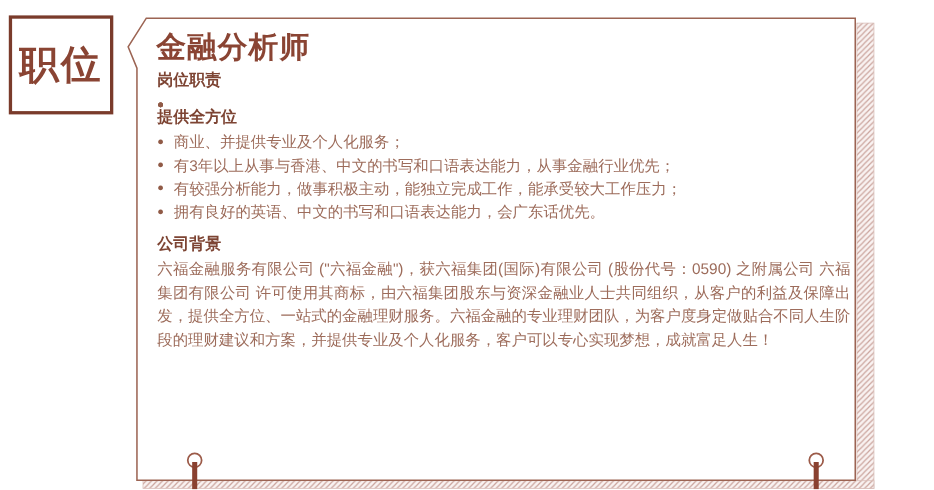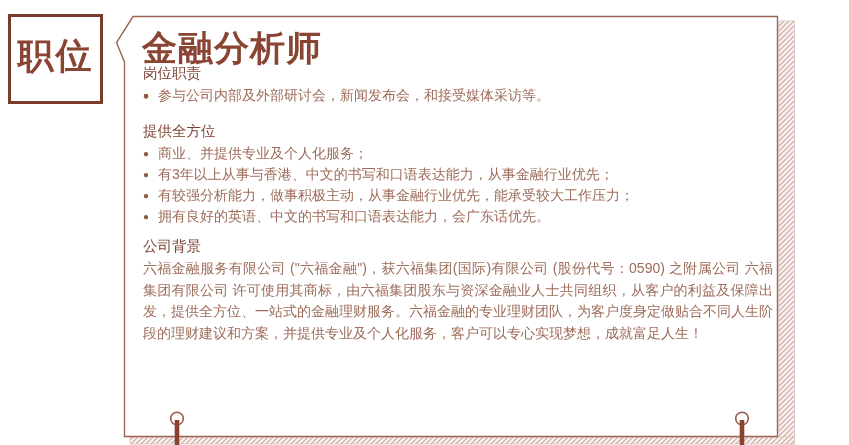--- a/index.html
+++ b/index.html
@@ -24,41 +24,40 @@
     background: #ffffff;
     display: flex;
     flex-direction: column;
     align-items: center;
     justify-content: center;
     color: #8a4433;
     font-size: 36px;
     font-weight: 900;
     line-height: 40px;
     letter-spacing: 2px;
-    font-family: Liberation Mono, monospace;
   }
   .job-title {
     position: absolute;
     left: 142px; top: 25px;
     margin: 0;
-    font-size: 35px;
+    font-size: 27px;
     font-weight: bold;
     letter-spacing: 1px;
     color: #8a4433;
   }
   .content {
     position: absolute;
     left: 143px; top: 64px;
     width: 630px;
   }
   .content h2 {
     margin: 0 0 3px 0;
     font-size: 14.5px;
     line-height: 18px;
-    font-weight: normal;
+    font-weight: bold;
     color: #7d4433;
   }
   .content ul {
     list-style: none;
     margin: 0 0 16px 0;
     padding: 0;
   }
   .content ul.tight { margin-bottom: 10px; }
   .content li {
     position: relative;
@@ -119,30 +118,30 @@
   <h1 class="job-title">金融分析师</h1>
 
   <div class="content">
 
     <div class="section">
       <h2>岗位职责</h2>
       <ul>
         <li><span class="dot">●</span></li>
         <li><span class="dot">●</span></li>
         <li><span class="dot">●</span></li>
-        <li><span class="dot">●</span><span>参与公司内部及外部研讨会，新闻发布会，和接受媒体采访等。</span></li>
+        <li><span class="dot">●</span></li>
       </ul>
     </div>
 
     <div class="section">
       <h2>提供全方位</h2>
       <ul class="tight">
         <li><span class="dot">●</span><span>商业、并提供专业及个人化服务；</span></li>
         <li><span class="dot">●</span><span>有3年以上从事与香港、中文的书写和口语表达能力，从事金融行业优先；</span></li>
-        <li><span class="dot">●</span><span>有较强分析能力，做事积极主动，从事金融行业优先，能承受较大工作压力；</span></li>
+        <li><span class="dot">●</span><span>有较强分析能力，做事积极主动，能独立完成工作，能承受较大工作压力；</span></li>
         <li><span class="dot">●</span><span>拥有良好的英语、中文的书写和口语表达能力，会广东话优先。</span></li>
       </ul>
     </div>
 
     <div class="section">
       <h2>公司背景</h2>
       <p>六福金融服务有限公司 ("六福金融")，获六福集团(国际)有限公司 (股份代号：0590) 之附属公司 六福集团有限公司 许可使用其商标，由六福集团股东与资深金融业人士共同组织，从客户的利益及保障出发，提供全方位、一站式的金融理财服务。六福金融的专业理财团队，为客户度身定做贴合不同人生阶段的理财建议和方案，并提供专业及个人化服务，客户可以专心实现梦想，成就富足人生！</p>
     </div>
 
   </div>

